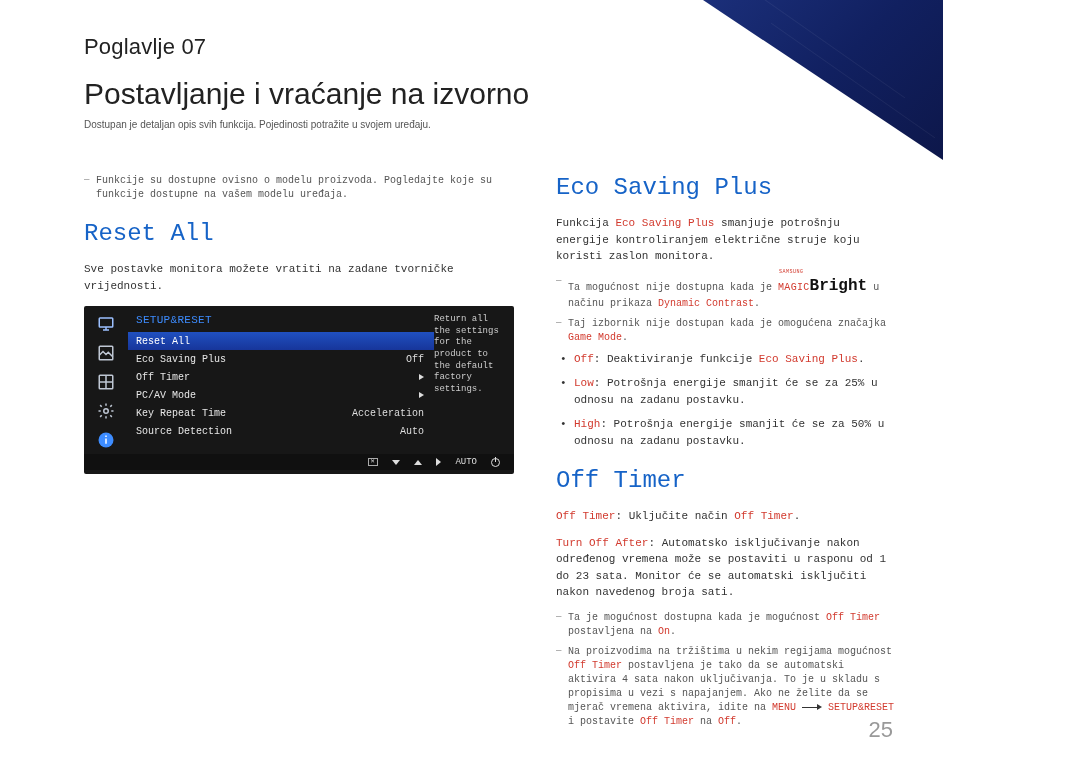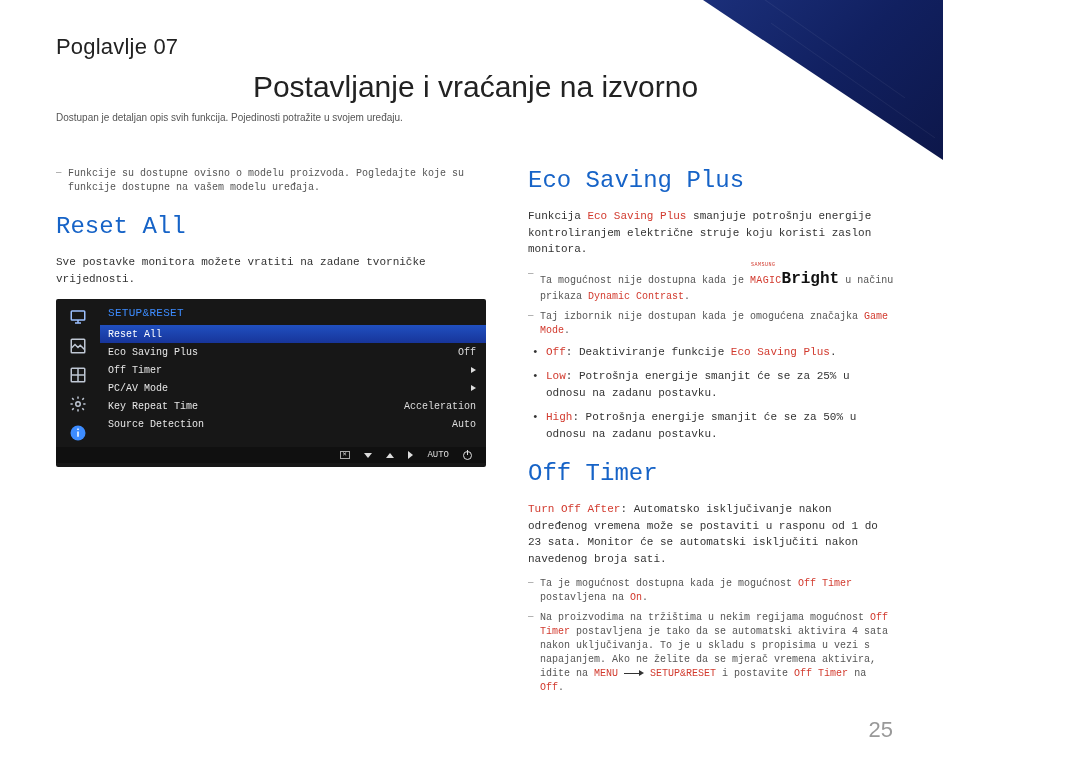--- a/index.html
+++ b/index.html
@@ -1,37 +1,37 @@
 <!DOCTYPE html>
 <html><head>
 <meta charset="utf-8">
 <style>
   * { margin: 0; padding: 0; box-sizing: border-box; }
   html, body { width: 1080px; height: 763px; font-family: Arial, Helvetica, sans-serif; background: #fff; color: #222; }
   .page {
     position: relative;
     width: 943px;
     height: 763px;
-    padding: 34px 48px 30px 56px;
+    padding: 34px 48px 30px 84px;
     overflow: hidden;
   }
   .corner-deco {
     position: absolute;
     top: 0; right: 0;
     width: 240px; height: 160px;
     background: linear-gradient(135deg, #1b2f7a 0%, #112060 50%, #0d174a 100%);
     clip-path: polygon(100% 0, 0 0, 100% 100%);
   }
   .corner-deco::before, .corner-deco::after {
     content: ""; position: absolute; background: rgba(255,255,255,0.06);
   }
   .corner-deco::before { width: 200px; height: 1px; top: 40px; left: 20px; transform: rotate(35deg); }
   .corner-deco::after  { width: 200px; height: 1px; top: 80px; left: 50px; transform: rotate(35deg); }
   h1.chapter { font-size: 22px; font-weight: 300; color: #222; letter-spacing: .2px; }
-  h1.title   { font-size: 30px; font-weight: 300; color: #222; margin-top: 10px; text-align: center; }
+  h1.title   { font-size: 30px; font-weight: 300; color: #222; margin-top: 17px; }
   .intro     { font-size: 10px; color: #555; margin-top: 8px; }
   .content { display: flex; margin-top: 44px; gap: 42px; font-family: Liberation Mono, monospace; }
   .col { flex: 1 1 0; }
   .note-line { font-size: 10px; color: #555; padding-left: 12px; position: relative; line-height: 1.4; margin-bottom: 6px;}
   .note-line::before { content: "―"; position: absolute; left: 0; color: #888; font-size: 9px; top: 0;}
   h2 { font-size: 24px; font-weight: 400; color: #1663c7; margin: 18px 0 14px 0; }
   .body { font-size: 11px; color: #333; line-height: 1.5; margin-bottom: 10px; }
   .osd {
     width: 430px;
     background: #171717;
@@ -152,20 +152,21 @@
             </div>
             <div class="osd-row">
               <span class="lbl">Key Repeat Time</span>
               <span class="val">Acceleration</span>
             </div>
             <div class="osd-row">
               <span class="lbl">Source Detection</span>
               <span class="val">Auto</span>
             </div>
           </div>
+          <div class="osd-desc">Return all the settings for the product to the default factory settings.</div>
         </div>
         <div class="osd-bottom">
           <span>
               <span class="box x"></span>
             </span>
           <span>
               <span class="tri-d"></span>
             </span>
           <span>
               <span class="tri-u"></span>
@@ -210,20 +211,25 @@
           <span>Potrošnja energije smanjit će se za 25% u odnosu na zadanu postavku.</span>
         </li>
         <li>
           <span class="kw-red">High</span><span>: </span>
           <span>Potrošnja energije smanjit će se za 50% u odnosu na zadanu postavku.</span>
         </li>
       </ul>
 
       <h2>Off Timer</h2>
       <p class="body">
+        <span class="kw-red">Off Timer</span><span>: </span>
+        <span>Uključite način </span>
+        <span class="kw-red">Off Timer</span><span>.</span>
+      </p>
+      <p class="body">
         <span class="kw-red">Turn Off After</span><span>: </span>
         <span>Automatsko isključivanje nakon određenog vremena može se postaviti u rasponu od 1 do 23 sata. Monitor će se automatski isključiti nakon navedenog broja sati.</span>
       </p>
       <p class="note-line">
         <span>Ta je mogućnost dostupna kada je mogućnost </span>
         <span class="kw-red">Off Timer</span>
         <span> postavljena na </span>
         <span class="kw-red">On</span><span>.</span>
       </p>
       <p class="note-line">

